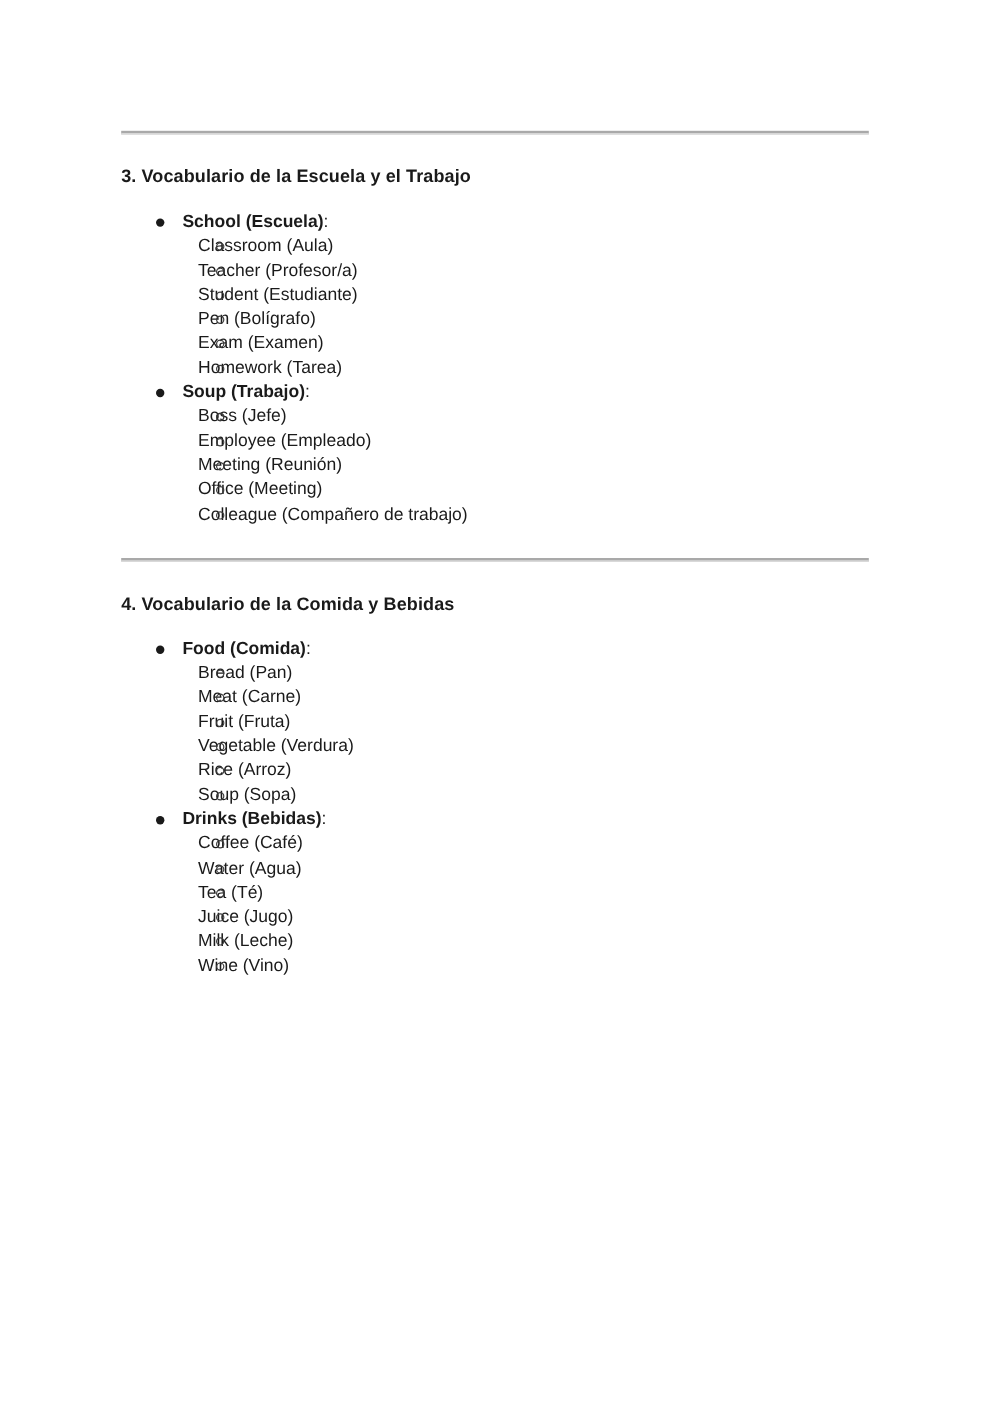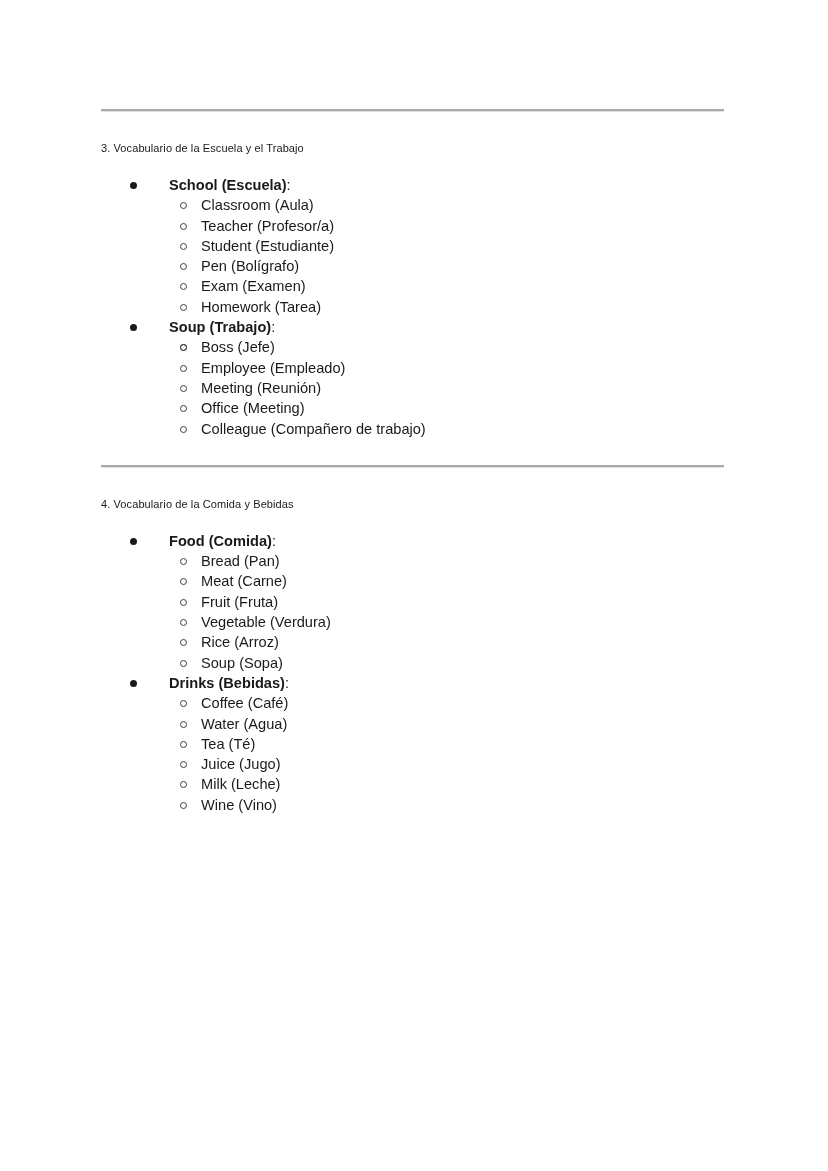--- a/index.html
+++ b/index.html
@@ -26,36 +26,36 @@
   }
   .rule {
     height: 2px;
     background: #a9a9a9;
     border-bottom: 1px solid #e3e3e3;
   }
   .rule-top { margin-top: 109px; }
   .rule-mid { margin-top: 26px; }
   .section-title {
     margin: 26px 0 17px 0;
-    font-size: 11px;
-    font-weight: 400;
+    font-size: 15px;
+    font-weight: 700;
     line-height: 20px;
     letter-spacing: 0.1px;
   }
   .vlist { margin: 0; padding: 0; }
   .row {
     position: relative;
     font-size: 14.6px;
     line-height: 20.3px;
     white-space: nowrap;
   }
   .row .txt { display: block; }
-  .l1 .txt { margin-left: 68px; font-weight: 700; }
+  .l1 .txt { margin-left: 51px; font-weight: 700; }
   .l1 .suffix { font-weight: 400; }
-  .l2 .txt { margin-left: 100px; font-weight: 400; }
+  .l2 .txt { margin-left: 64px; font-weight: 400; }
   .bullet {
     position: absolute;
     border-radius: 50%;
     box-sizing: border-box;
   }
   .l1 .bullet {
     left: 29px; top: 7px;
     width: 7px; height: 7px;
     background: #1a1a1a;
   }

